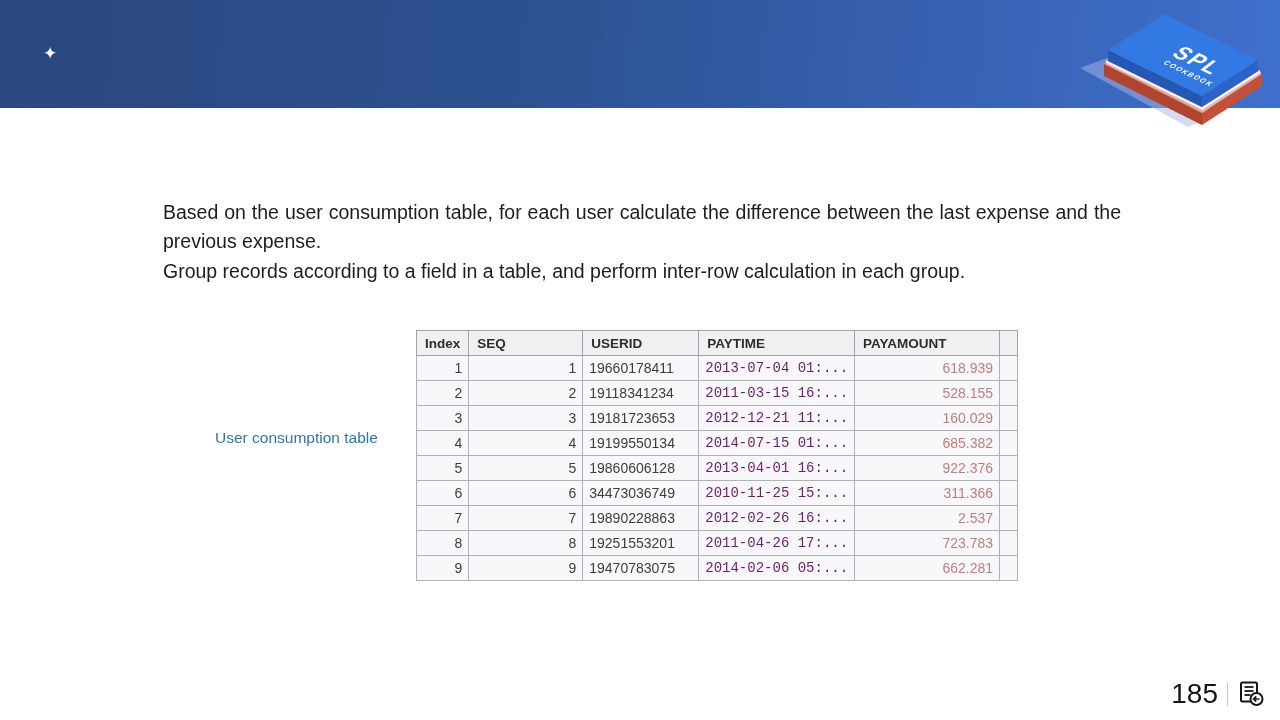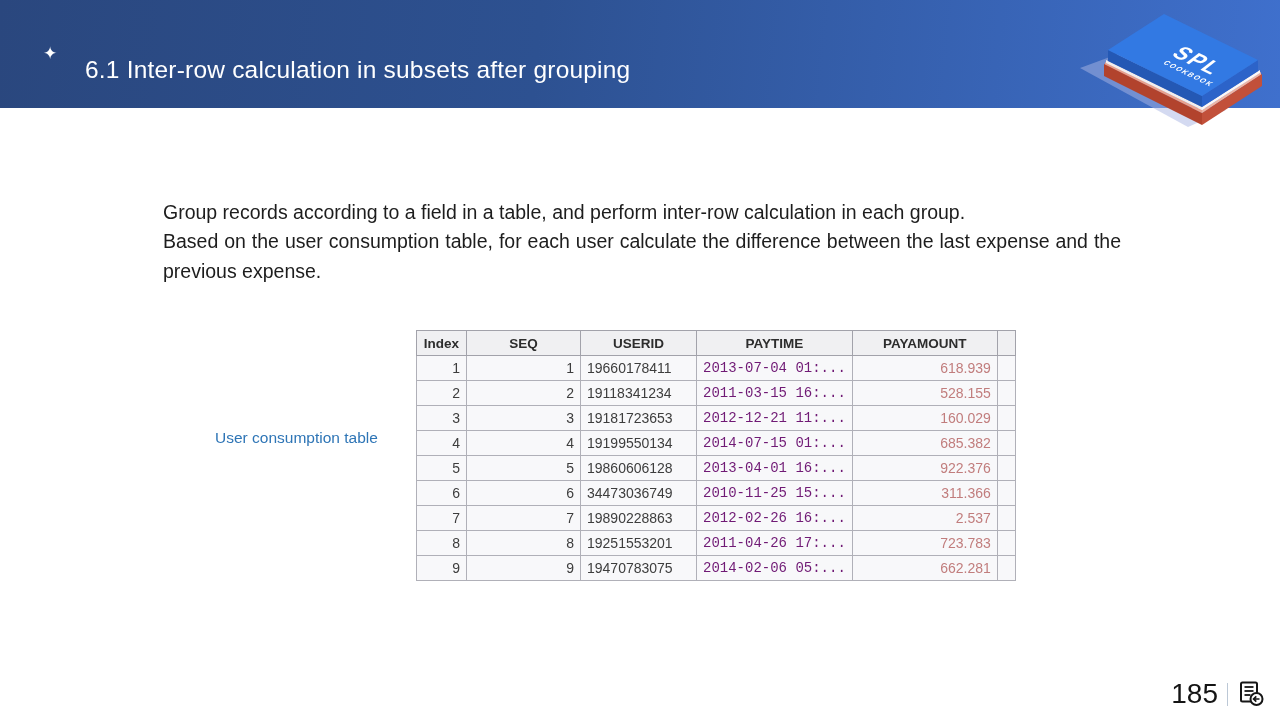--- a/index.html
+++ b/index.html
@@ -35,21 +35,21 @@
   
   .tablewrap{position:absolute;left:416px;top:330px;}
   table.grid{
     border-collapse:collapse;table-layout:fixed;
     font-size:14px;color:#3d3d3d;background:#f8f8fa;
     border:1px solid #7f7f86;
   }
   table.grid th{
     background:#f0f0f2;border:1px solid #a2a2aa;
     font-weight:bold;color:#2d2d2d;font-size:13.5px;
-    height:24px;padding:0 0;text-align:center;overflow:hidden;white-space:nowrap;
+    height:24px;padding:0 8px;text-align:left;overflow:hidden;white-space:nowrap;
   }
   table.grid td{
     background:#f8f8fa;border:1px solid #b0b0b8;
     height:24px;padding:0 6px;overflow:hidden;white-space:nowrap;
   }
   td.num{text-align:right;padding-right:7px;}
   td.uid{text-align:left;padding-left:5px;}
   td.uid span{border-bottom:2px solid #4040cf;padding-bottom:8px;margin-top:24px;}
   td.time{text-align:center;padding-left:5px;color:#701a75;font-family:Liberation Mono, monospace;}
   td.amt{text-align:right;padding-right:7px;color:#c17d7d;}
@@ -62,21 +62,20 @@
   .footer .pageno{font-size:28px;color:#141414;line-height:1;}
   .footer .divider{width:1px;height:23px;background:#bcc8d6;}
 </style>
 </head>
 <body>
 
 <div>
 
   <header class="band">
     <span class="star">✦</span>
-    <h1 class="title">6.1 Inter-row calculation in subsets after grouping</h1>
     <div class="logo">
       <svg width="200" height="125" viewBox="-30 0 200 125">
 
         <polygon points="14,52 122,108 84,125 -24,66" fill="#a9b6e3" opacity="0.5"></polygon>
 
         <polygon points="1,60 98,108 98,111 1,63" fill="#e8a18f"></polygon>
         <polygon points="98,108 157,70 157,73 98,111" fill="#eeb4a4"></polygon>
 
         <polygon points="0,62 98,111 98,123 0,74" fill="#b2432d"></polygon>
         <polygon points="98,111 158,72 158,84 98,123" fill="#c2503a"></polygon>
@@ -92,22 +91,22 @@
         <g transform="translate(66,24) rotate(26) skewX(-26)" fill="#ffffff">
           <text x="26" y="26" font-size="21" font-weight="bold" letter-spacing="2" font-family="Liberation Sans, sans-serif">SPL</text>
           <text x="28" y="37" font-size="7" font-weight="bold" letter-spacing="1.4" font-family="Liberation Sans, sans-serif">COOKBOOK</text>
         </g>
       </svg>
     </div>
   </header>
 
   <main>
     <p class="paragraph">
+      <span class="sent justified">Based on the user consumption table, for each user calculate the difference between the last expense and the previous expense.</span>
       <span class="sent">Group records according to a field in a table, and perform inter-row calculation in each group.</span>
-      <span class="sent justified">Based on the user consumption table, for each user calculate the difference between the last expense and the previous expense.</span>
     </p>
 
     <div class="caption">User consumption table</div>
 
     <div class="tablewrap">
       <table class="grid">
         <colgroup>
           <col style="width:50px">
             <col style="width:114px">
             <col style="width:116px">

